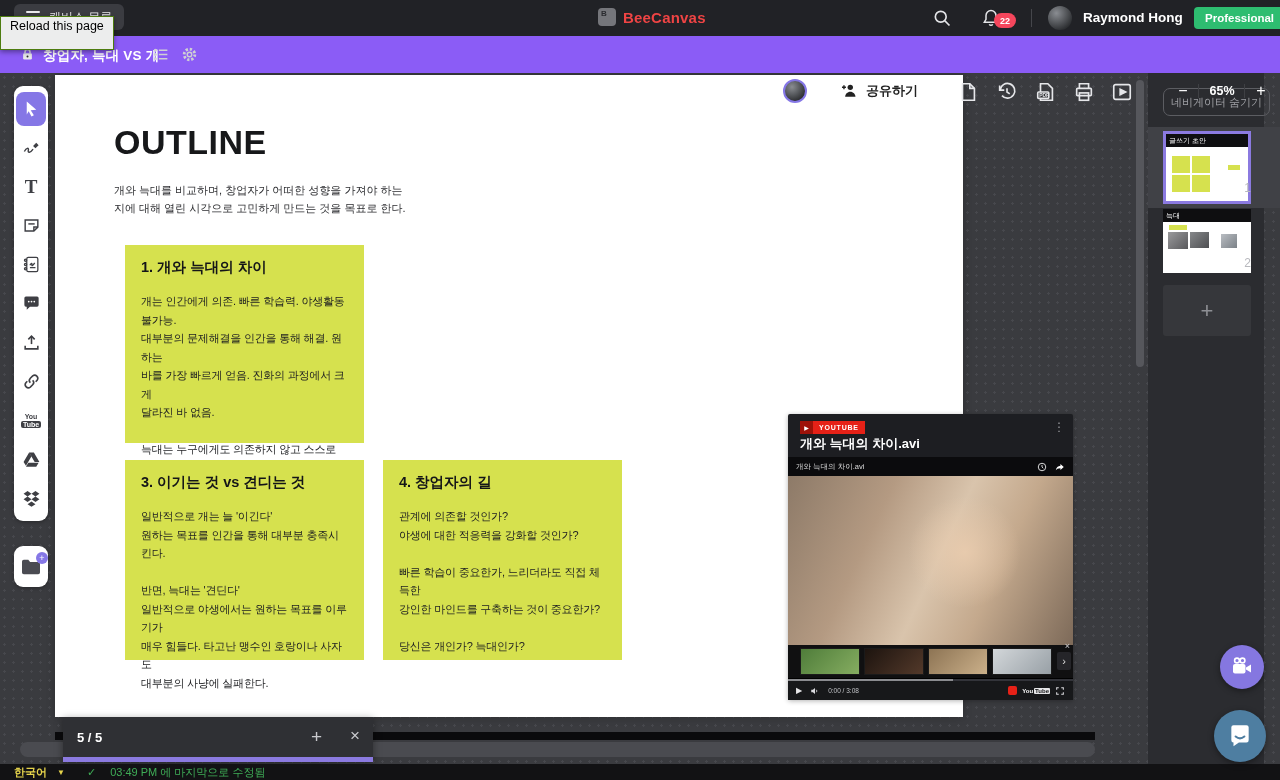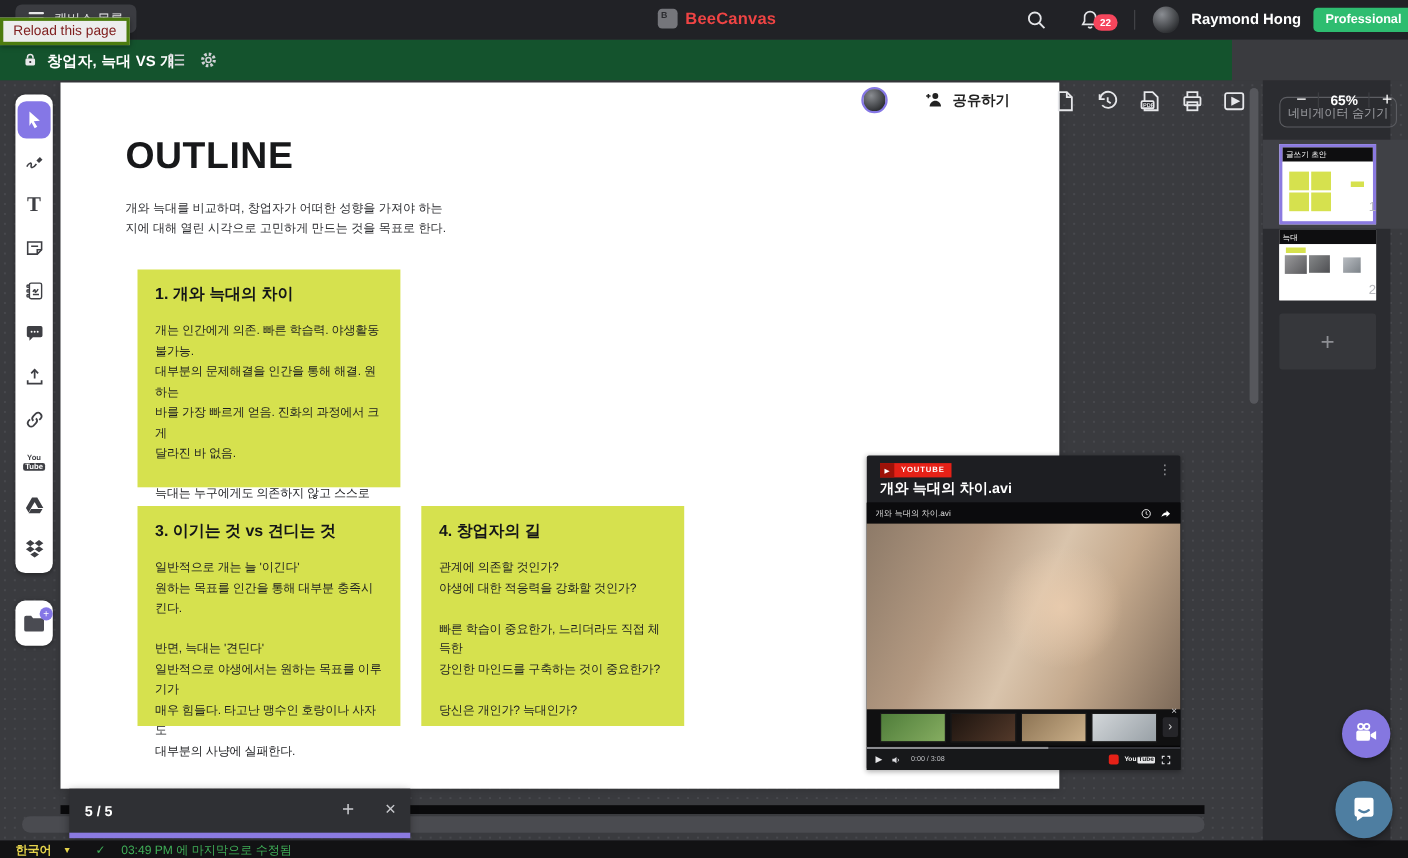--- a/index.html
+++ b/index.html
@@ -29,25 +29,25 @@
   .notif-badge { position:absolute; left:994px; top:13px; min-width:22px; height:15px; background:#f5465c;
     border-radius:8px; color:#fff; font-size:9px; font-weight:bold; display:flex; align-items:center; justify-content:center; padding:0 4px; }
   .top-divider { position:absolute; left:1031px; top:9px; width:1px; height:18px; background:#45464b; }
   .avatar { border-radius:50%; background:radial-gradient(circle at 35% 30%, #8a8d92, #2e3033 75%); }
   .avatar-top { position:absolute; left:1048px; top:6px; width:24px; height:24px; }
   .user-name { position:absolute; left:1083px; top:10px; color:#fff; font-size:13.5px; font-weight:bold; }
   .plan-badge { position:absolute; left:1194px; top:7px; height:22px; padding:0 11px; background:#2ebd70;
     border-radius:4px; color:#fff; font-size:11.5px; font-weight:bold; display:flex; align-items:center; }
 
   
-  .tooltip { position:absolute; left:0px; top:16px; background:#eceded; border:3px solid #4d7c0f;
-    color:#7f1d1d; font-size:12.5px; padding:2px 9px 3px; box-shadow:0 2px 5px rgba(0,0,0,.4); z-index:60; }
-
-  
-  .doc-toolbar { position:absolute; left:0; top:36px; width:1120px; height:37px; background:#14532d; z-index:29;text-align:right; }
+  .tooltip { position:absolute; left:0px; top:16px; background:#eceded; border:1px solid #4d7c0f;
+    color:#000000; font-size:12.5px; padding:2px 9px 16px; box-shadow:0 2px 5px rgba(0,0,0,.4); z-index:60; }
+
+  
+  .doc-toolbar { position:absolute; left:0; top:36px; width:1280px; height:37px; background:#8b5cf6; z-index:29;text-align:right; }
   .lock-icon { position:absolute; left:20px; top:10px; width:15px; height:17px; color:#e8e8ea; }
   .doc-title { position:absolute; left:43px; top:11px; color:#fff; font-size:13.5px; font-weight:bold; letter-spacing:.2px; }
   .list-icon { position:absolute; left:152px; top:10px; width:18px; height:17px; color:#cfd0d4; }
   .gear-icon { position:absolute; left:181px; top:10px; width:17px; height:17px; color:#cfd0d4; }
   .avatar-collab { position:absolute; left:783px; top:43px; width:24px; height:24px; border:2px solid #8577e6; }
   .share-btn { position:absolute; left:823px; top:41px; width:112px; height:27px; background:#fff; border-radius:6px;
     display:flex; align-items:center; justify-content:center; gap:7px; color:#222; font-size:13px; font-weight:bold; }
   .share-btn svg { width:19px; height:19px; }
   .tb-icon { position:absolute; top:45px; width:22px; height:22px; color:#e6e7ea; }
   .tb-divider { position:absolute; left:1146px; top:45px; width:1px; height:20px; background:#3f4044; }

